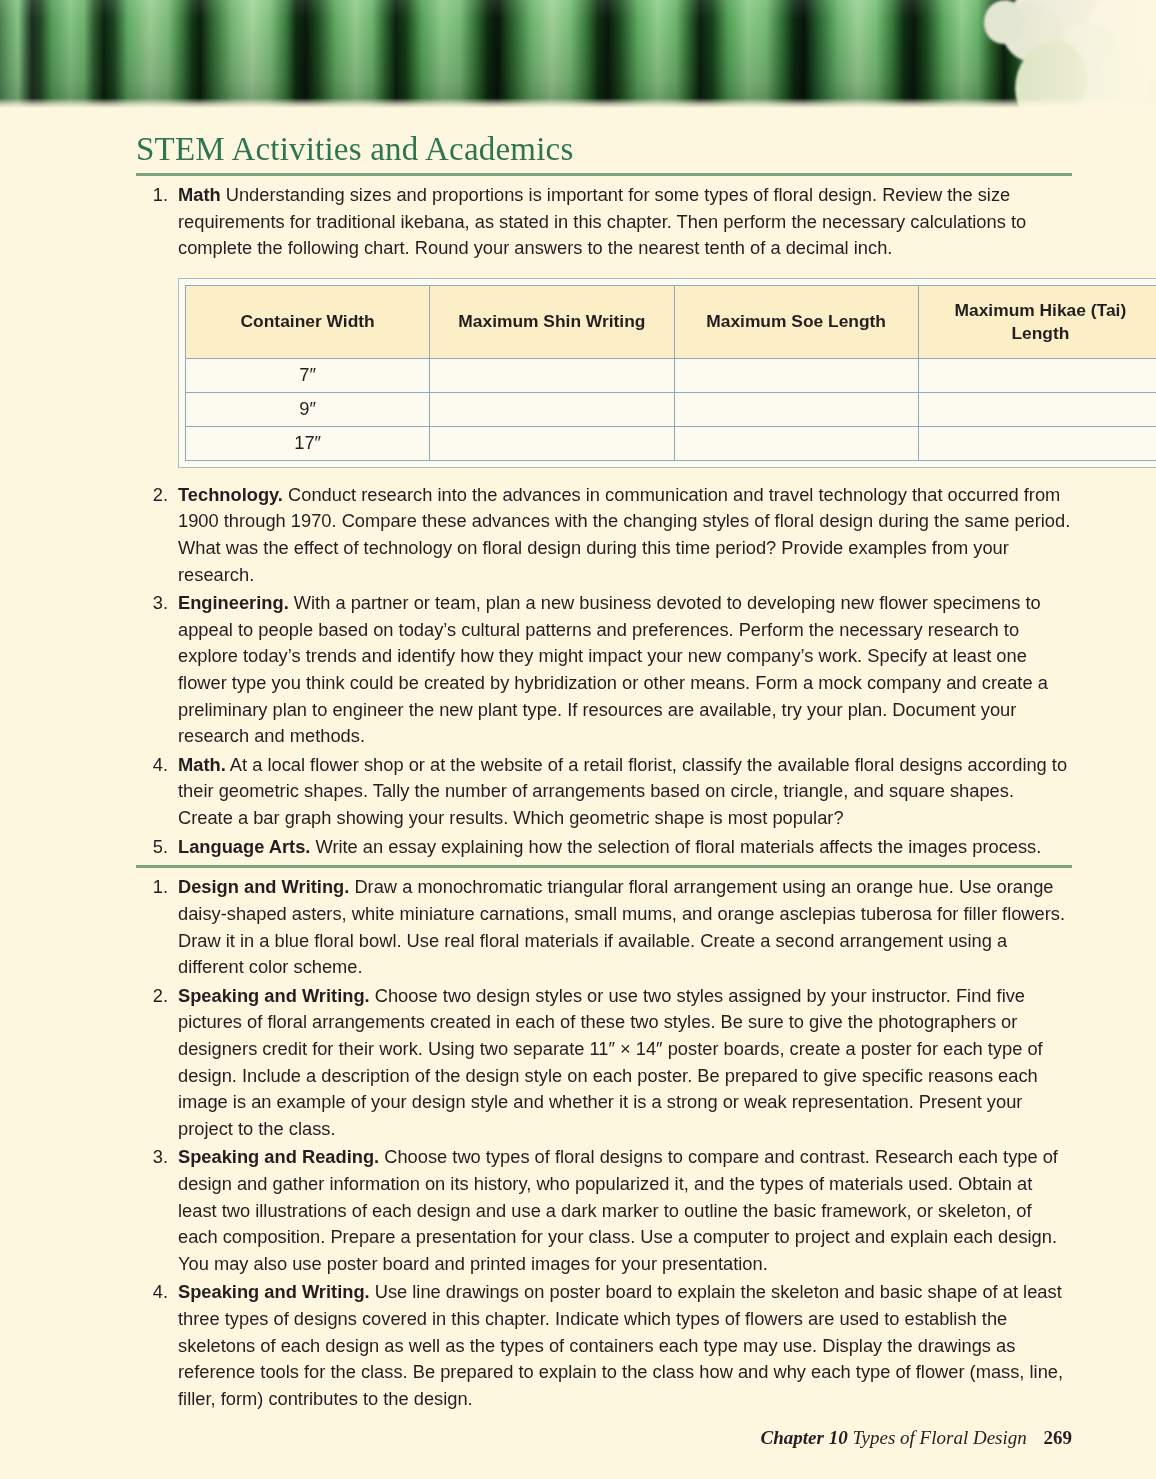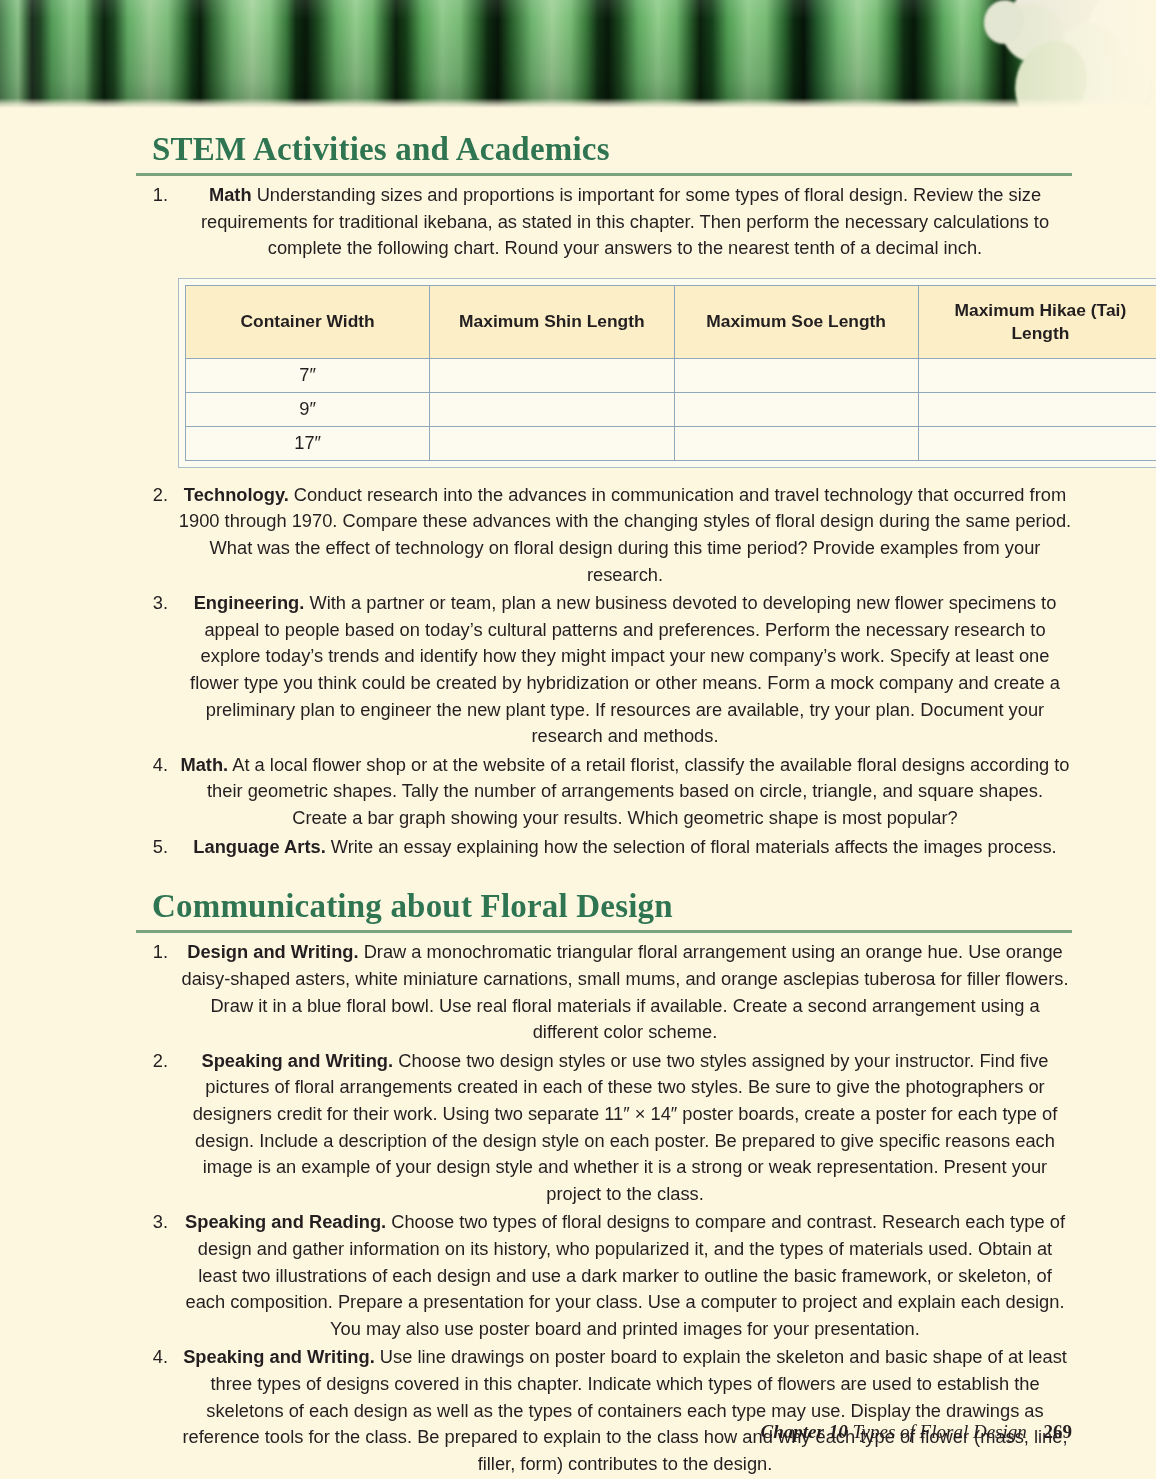--- a/index.html
+++ b/index.html
@@ -88,38 +88,37 @@
   .page {
     position: absolute;
     top: 108px; left: 0;
     width: 1156px;
     padding: 0 84px 0 136px;
   }
 
   h1.section-heading {
     font-family: "Liberation Serif", serif;
     font-size: 33px;
-    font-weight: bold;
+    font-weight: normal;
     color: #2f7552;
-    margin: 23px 0 0 16px;
+    margin: 23px 0 0 0;
     letter-spacing: 0.2px;
   }
   h1.section-heading.second { margin-top: 28px; }
   .rule {
     height: 3px;
     background: #7ba37e;
     margin: 5px 0 6px 0;
   }
 
   ol.tasks {
     list-style: none;
     margin: 0;
     padding: 0;
     counter-reset: item;
-    text-align: center;
   }
   ol.tasks > li {
     position: relative;
     counter-increment: item;
     padding-left: 42px;
     margin: 0 0 2px 0;
     font-size: 18.3px;
     line-height: 1.455;
     color: #231f20;
   }
@@ -169,21 +168,21 @@
   }
   table.ikebana col.c1 { width: 25%; }
   table.ikebana col.c2 { width: 25%; }
   table.ikebana col.c3 { width: 25%; }
   table.ikebana col.c4 { width: 25%; }
 
   
   .footer {
     position: absolute;
     right: 84px;
-    bottom: 36px;
+    bottom: 30px;
     font-family: "Liberation Serif", serif;
     font-size: 19px;
     color: #231f20;
     white-space: nowrap;
   }
   .footer .chap { font-weight: bold; font-style: italic; }
   .footer .title { font-style: italic; }
   .footer .pageno { font-weight: bold; margin-left: 12px; }
 </style>
 </head>
@@ -220,21 +219,21 @@
     <table class="ikebana">
       <colgroup>
         <col class="c1">
           <col class="c2">
           <col class="c3">
           <col class="c4">
       </colgroup>
       <thead>
         <tr>
           <th>Container Width</th>
-          <th>Maximum Shin Length</th>
+          <th>Maximum Shin Writing</th>
           <th>Maximum Soe Length</th>
           <th>Maximum Hikae (Tai) Length</th>
         </tr>
       </thead>
       <tbody>
         <tr>
           <td>7″</td>
           <td></td>
           <td></td>
           <td></td>
@@ -263,21 +262,20 @@
       <span class="lead">Engineering.</span><span> With a partner or team, plan a new business devoted to developing new flower specimens to appeal to people based on today’s cultural patterns and preferences. Perform the necessary research to explore today’s trends and identify how they might impact your new company’s work. Specify at least one flower type you think could be created by hybridization or other means. Form a mock company and create a preliminary plan to engineer the new plant type. If resources are available, try your plan. Document your research and methods.</span>
     </li>
     <li>
       <span class="lead">Math.</span><span> At a local flower shop or at the website of a retail florist, classify the available floral designs according to their geometric shapes. Tally the number of arrangements based on circle, triangle, and square shapes. Create a bar graph showing your results. Which geometric shape is most popular?</span>
     </li>
     <li>
       <span class="lead">Language Arts.</span><span> Write an essay explaining how the selection of floral materials affects the images process.</span>
     </li>
   </ol>
 
-  <h1 class="section-heading second">Communicating about Floral Design</h1>
   <div class="rule"></div>
 
   <ol class="tasks">
     <li>
       <span class="lead">Design and Writing.</span><span> Draw a monochromatic triangular floral arrangement using an orange hue. Use orange daisy-shaped asters, white miniature carnations, small mums, and orange asclepias tuberosa for filler flowers. Draw it in a blue floral bowl. Use real floral materials if available. Create a second arrangement using a different color scheme.</span>
     </li>
     <li>
       <span class="lead">Speaking and Writing.</span><span> Choose two design styles or use two styles assigned by your instructor. Find five pictures of floral arrangements created in each of these two styles. Be sure to give the photographers or designers credit for their work. Using two separate 11″ × 14″ poster boards, create a poster for each type of design. Include a description of the design style on each poster. Be prepared to give specific reasons each image is an example of your design style and whether it is a strong or weak representation. Present your project to the class.</span>
     </li>
     <li>

